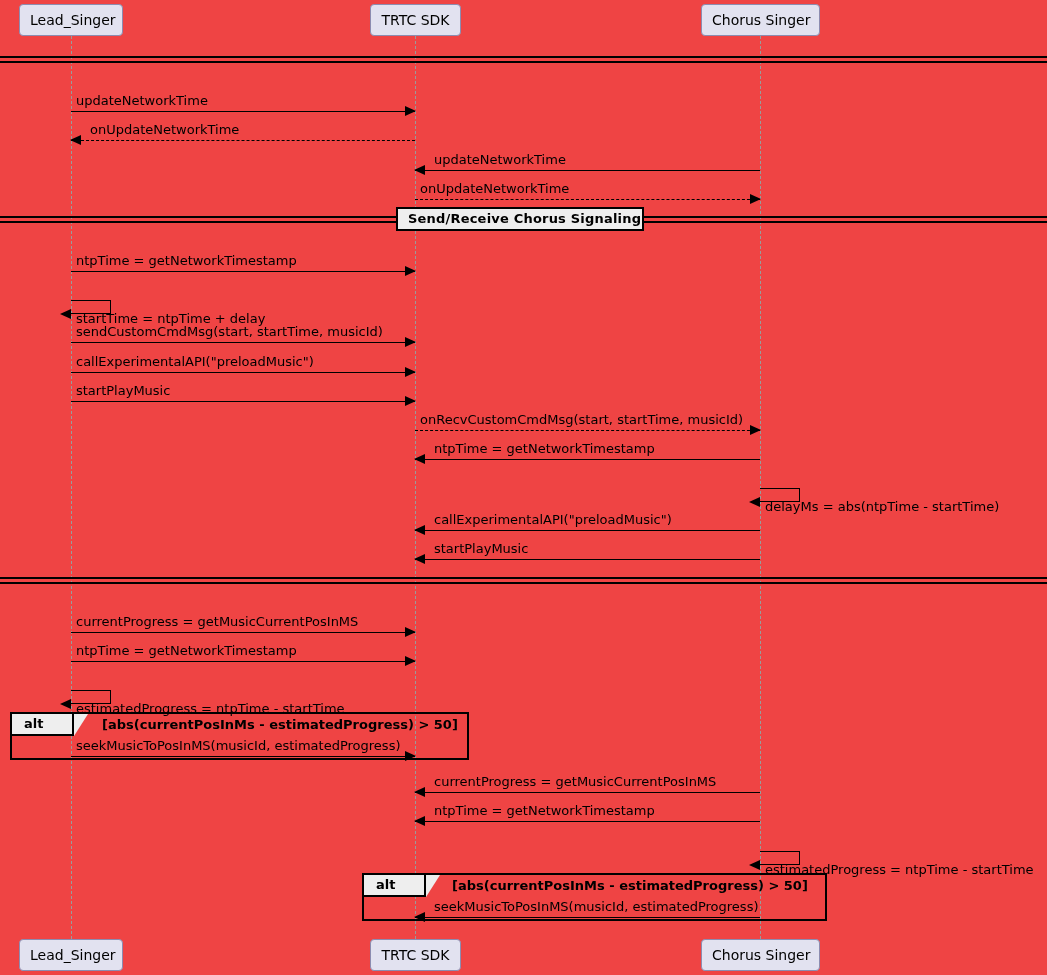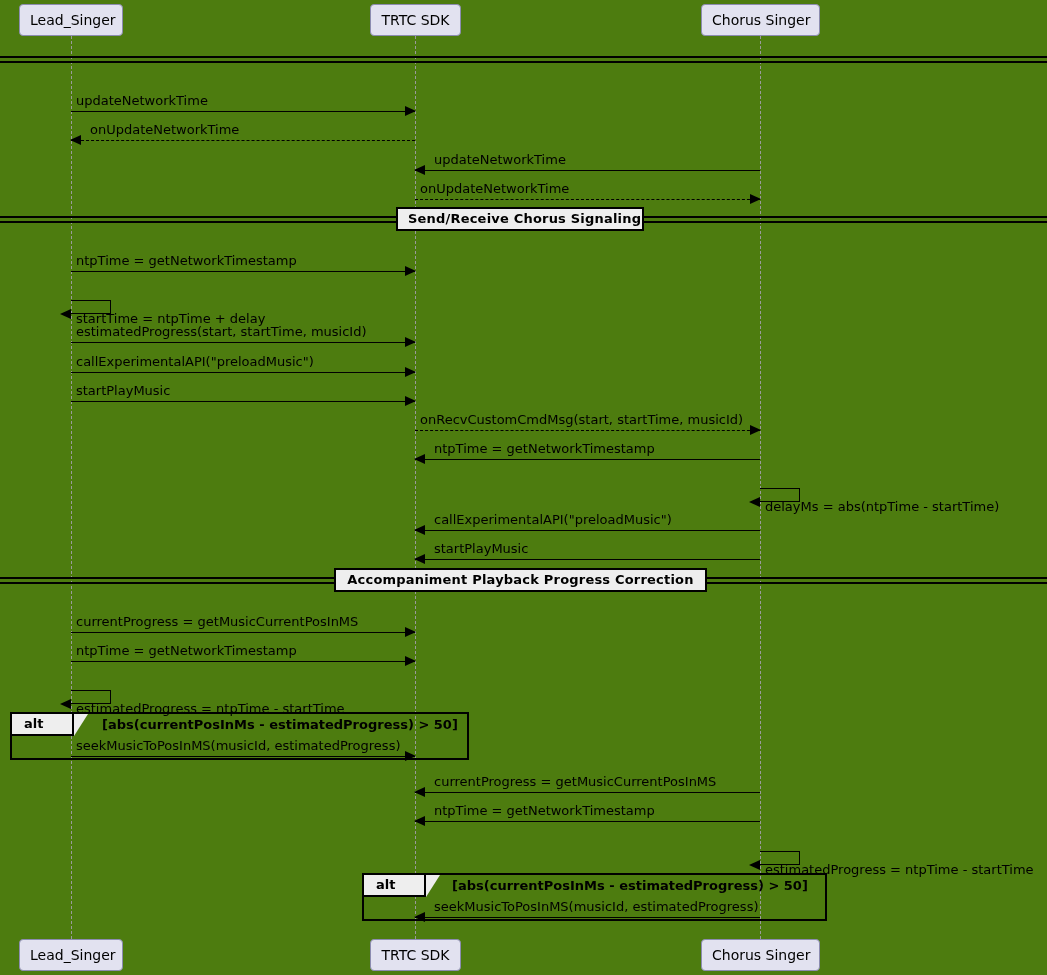--- a/index.html
+++ b/index.html
@@ -8,21 +8,21 @@
     background: #ffffff;
   }
   body {
     font-family: "DejaVu Sans", "Liberation Sans", sans-serif;
     -webkit-font-smoothing: antialiased;
   }
   #diagram {
     position: relative;
     width: 1047px;
     height: 975px;
-    background: #4d7c0f;
+    background: #ef4444;
     overflow: hidden;
   }
 
   
   .lifeline {
     position: absolute;
     width: 0;
     border-left: 1px dashed #9a9a9a;
   }
 
@@ -218,21 +218,20 @@
     <div class="participant" style="left: 19px; top: 4px; width: 104px;">Lead_Singer</div>
     <div class="participant" style="left: 370px; top: 4px; width: 91px;">TRTC SDK</div>
     <div class="participant" style="left: 701px; top: 4px; width: 119px;">Chorus Singer</div>
     <div class="participant" style="left: 19px; top: 939px; width: 104px;">Lead_Singer</div>
     <div class="participant" style="left: 370px; top: 939px; width: 91px;">TRTC SDK</div>
     <div class="participant" style="left: 701px; top: 939px; width: 119px;">Chorus Singer</div>
     <div class="divider-lines" style="top: 56px;"></div>
     <div class="divider-lines" style="top: 216px;"></div>
     <div class="divider-label" style="left: 396px; top: 207px; width: 248px;">Send/Receive Chorus Signaling</div>
     <div class="divider-lines" style="top: 577px;"></div>
-    <div class="divider-label" style="left: 334px; top: 568px; width: 373px;">Accompaniment Playback Progress Correction</div>
     <div class="msg right" style="left: 71px; top: 111px; width: 344px;">
       <div class="line"></div>
       <div class="head"></div>
       <div class="label">updateNetworkTime</div>
     </div>
     <div class="msg left dotted" style="left: 71px; top: 140px; width: 344px;">
       <div class="line"></div>
       <div class="head"></div>
       <div class="label">onUpdateNetworkTime</div>
     </div>
@@ -247,21 +246,21 @@
       <div class="label">onUpdateNetworkTime</div>
     </div>
     <div class="msg right" style="left: 71px; top: 271px; width: 344px;">
       <div class="line"></div>
       <div class="head"></div>
       <div class="label">ntpTime = getNetworkTimestamp</div>
     </div>
     <div class="msg right" style="left: 71px; top: 342px; width: 344px;">
       <div class="line"></div>
       <div class="head"></div>
-      <div class="label">estimatedProgress(start, startTime, musicId)</div>
+      <div class="label">sendCustomCmdMsg(start, startTime, musicId)</div>
     </div>
     <div class="msg right" style="left: 71px; top: 372px; width: 344px;">
       <div class="line"></div>
       <div class="head"></div>
       <div class="label">callExperimentalAPI("preloadMusic")</div>
     </div>
     <div class="msg right" style="left: 71px; top: 401px; width: 344px;">
       <div class="line"></div>
       <div class="head"></div>
       <div class="label">startPlayMusic</div>

